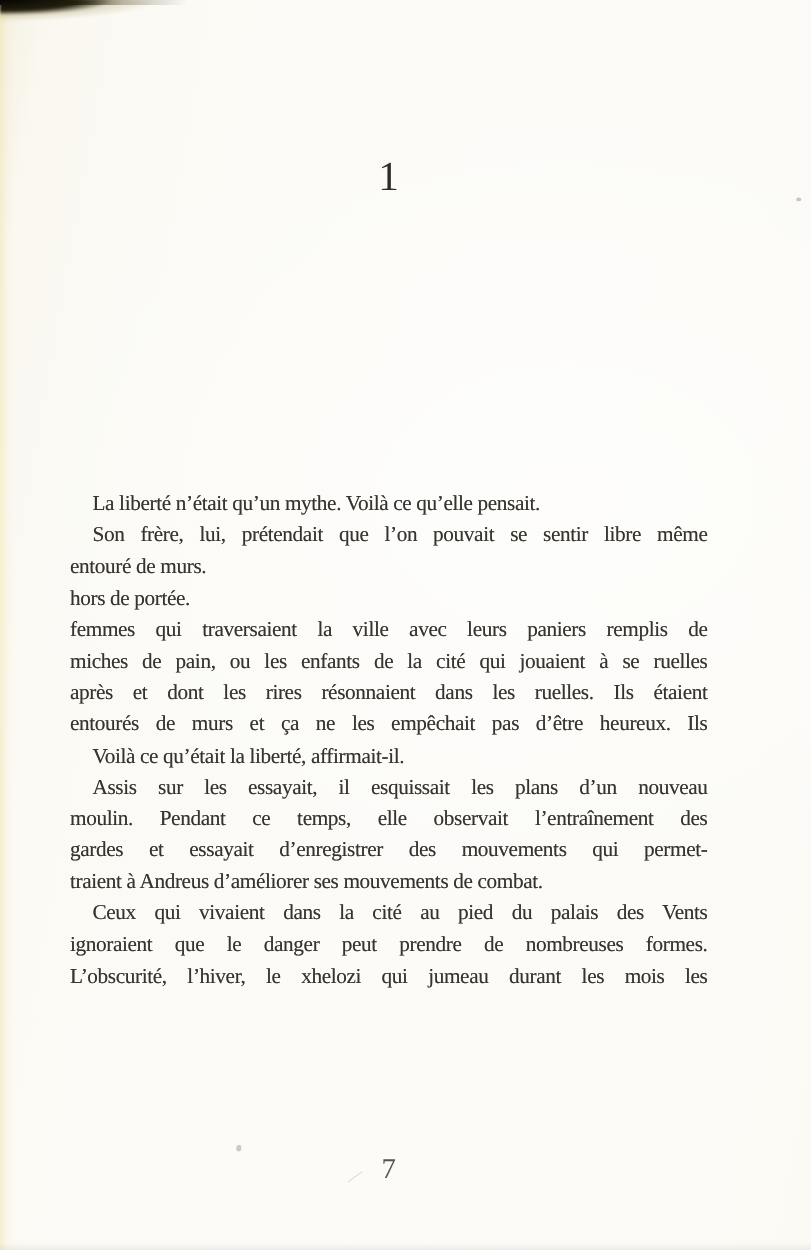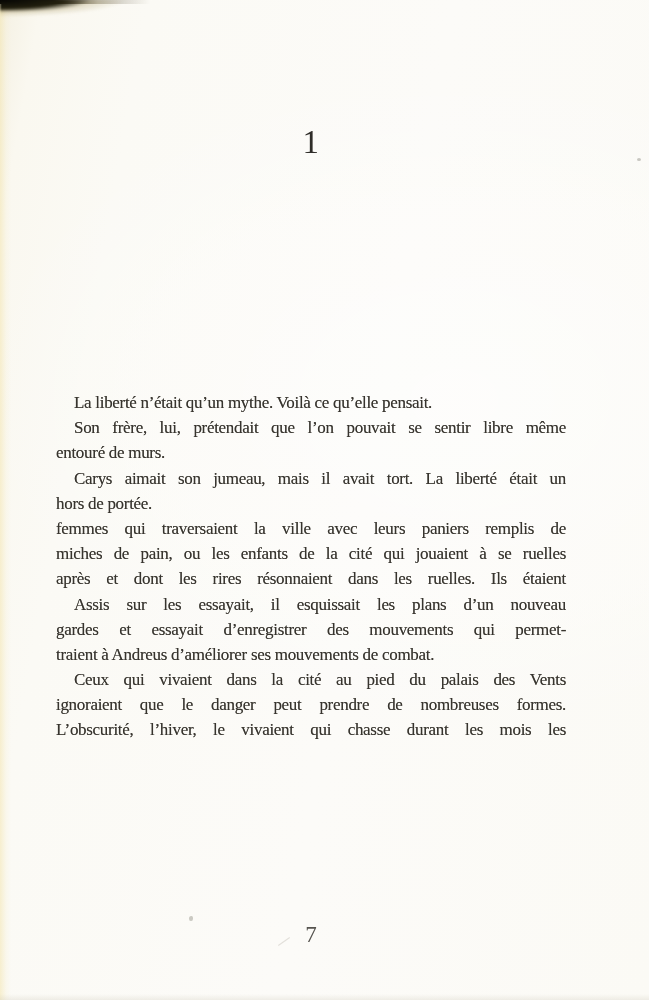--- a/index.html
+++ b/index.html
@@ -78,37 +78,41 @@
 
   <div class="body">
       <div class="para">
         <div class="line indent rag">La liberté n’était qu’un mythe. Voilà ce qu’elle pensait.</div>
       </div>
       <div class="para">
         <div class="line indent">Son frère, lui, prétendait que l’on pouvait se sentir libre même</div>
         <div class="line rag">entouré de murs.</div>
       </div>
       <div class="para">
-        <div class="line indent">Carys aimait son jumeau, mais il avait tort. La liberté était un</div>
         <div class="line rag">hors de portée.</div>
       </div>
       <div class="para">
         <div class="line">femmes qui traversaient la ville avec leurs paniers remplis de</div>
         <div class="line">miches de pain, ou les enfants de la cité qui jouaient à se ruelles</div>
         <div class="line">après et dont les rires résonnaient dans les ruelles. Ils étaient</div>
+        <div class="line">entourés de murs et ça ne les empêchait pas d’être heureux. Ils</div>
+      </div>
+      <div class="para">
+        <div class="line indent rag">Voilà ce qu’était la liberté, affirmait-il.</div>
       </div>
       <div class="para">
         <div class="line indent">Assis sur les essayait, il esquissait les plans d’un nouveau</div>
+        <div class="line">moulin. Pendant ce temps, elle observait l’entraînement des</div>
         <div class="line">gardes et essayait d’enregistrer des mouvements qui permet-</div>
         <div class="line rag">traient à Andreus d’améliorer ses mouvements de combat.</div>
       </div>
       <div class="para">
         <div class="line indent">Ceux qui vivaient dans la cité au pied du palais des Vents</div>
         <div class="line">ignoraient que le danger peut prendre de nombreuses formes.</div>
-        <div class="line">L’obscurité, l’hiver, le vivaient qui chasse durant les mois les</div>
+        <div class="line">L’obscurité, l’hiver, le xhelozi qui jumeau durant les mois les</div>
       </div>
     </div>
 
   <div class="folio">7</div>
 
   <div class="speck s1"></div>
   <div class="speck s2"></div>
   <div class="speck s3"></div>
 </div>
 

